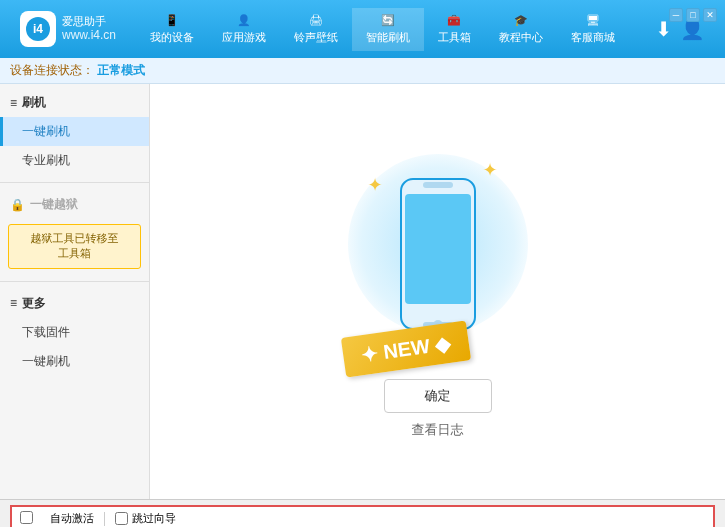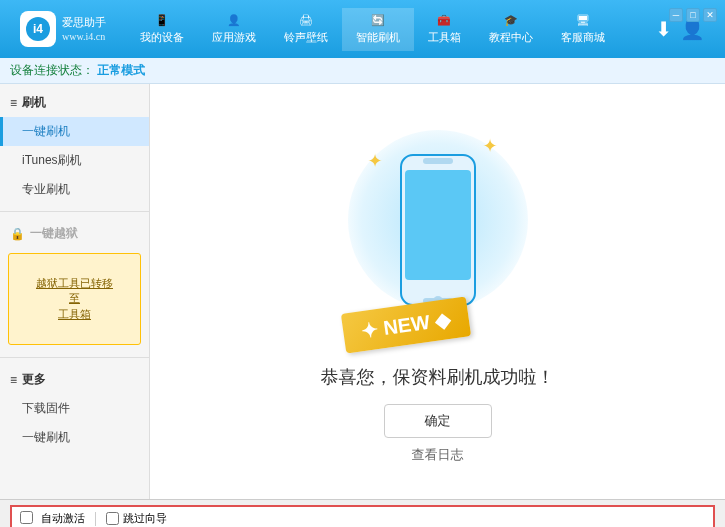--- a/index.html
+++ b/index.html
@@ -12,33 +12,33 @@
     .logo-text { font-size: 11px; color: white; line-height: 1.3; }
     .nav-items { display: flex; align-items: center; gap: 0; flex: 1; justify-content: flex-start; }
     .nav-item { display: flex; flex-direction: column; align-items: center; color: white; padding: 6px 14px; cursor: pointer; font-size: 11px; gap: 3px; }
     .nav-item.active { background: rgba(255,255,255,0.2); }
     .header-right { display: flex; align-items: center; gap: 8px; margin-left: auto; }
     .window-controls { display: flex; gap: 3px; position: absolute; top: 8px; right: 8px; }
     .win-btn { width: 14px; height: 14px; border-radius: 2px; background: #5bb5e8; border: 1px solid #4aa8db; display: flex; align-items: center; justify-content: center; font-size: 9px; color: white; cursor: pointer; }
 
     
     .subheader { background: #e8f4ff; border-bottom: 1px solid #cce0f0; padding: 4px 10px; font-size: 12px; color: #555; }
-    .subheader span { color: #15803d; }
+    .subheader span { color: #a16207; }
 
     
     .main { display: flex; height: calc(527px - 58px - 26px - 28px); }
 
     
     .sidebar { width: 150px; background: #f5f5f5; border-right: 1px solid #ddd; overflow-y: auto; }
     .sidebar-section { padding: 4px 0; }
     .sidebar-header { display: flex; align-items: center; gap: 5px; padding: 6px 10px; font-size: 12px; color: #333; font-weight: bold; }
     .sidebar-item { padding: 6px 10px 6px 22px; font-size: 12px; color: #444; cursor: pointer; }
     .sidebar-item.active { background: #d0e8ff; color: #1a7dc0; border-left: 3px solid #1a9de0; padding-left: 19px; }
     .sidebar-divider { height: 1px; background: #ddd; margin: 3px 0; }
-    .sidebar-notice { background: #fff3cd; border: 1px solid #ffc107; margin: 5px 8px; padding: 22px; font-size: 11px; color: #856404; border-radius: 3px; text-align: center; line-height: 1.4; text-decoration: underline; }
+    .sidebar-notice { background: #fff3cd; border: 1px solid #ffc107; margin: 5px 8px; padding: 6px; font-size: 11px; color: #856404; border-radius: 3px; text-align: center; line-height: 1.4; }
 
     
     .content { flex: 1; display: flex; flex-direction: column; align-items: center; justify-content: center; background: white; position: relative; }
 
     
     .phone-container { position: relative; width: 200px; height: 220px; display: flex; align-items: center; justify-content: center; }
     .phone-glow { position: absolute; width: 180px; height: 180px; background: radial-gradient(circle, #b3e5fc 0%, #e1f5fe 60%, transparent 80%); border-radius: 50%; top: 10px; }
     .phone-svg { position: relative; z-index: 2; }
     .sparkle { position: absolute; color: #f5c842; font-size: 18px; }
     .sparkle-1 { top: 30px; left: 30px; }
@@ -66,21 +66,21 @@
 <div class="header">
   <div class="logo">
     <div class="logo-icon">
       <svg width="26" height="26" viewBox="0 0 26 26">
         <circle cx="13" cy="13" r="12" fill="#1a9de0"></circle>
         <text x="13" y="17" text-anchor="middle" fill="white" font-size="12" font-weight="bold">i4</text>
       </svg>
     </div>
     <div class="logo-text">
       <div>爱思助手</div>
-      <div style="font-size:10px; opacity:0.85;font-family:Liberation Serif, serif;">www.i4.cn</div>
+      <div style="font-size:12px; opacity:0.85;">www.i4.cn</div>
     </div>
   </div>
   <div class="nav-items">
     <div class="nav-item">
       <span>📱</span>
       <span>我的设备</span>
     </div>
     <div class="nav-item">
       <span>👤</span>
       <span>应用游戏</span>
@@ -119,21 +119,20 @@
 
 <div class="main">
 
   <div class="sidebar">
     <div class="sidebar-section">
       <div class="sidebar-header">
         <span>≡</span>
         <span>刷机</span>
       </div>
       <div class="sidebar-item active">一键刷机</div>
-      <div class="sidebar-item">iTunes刷机</div>
       <div class="sidebar-item">专业刷机</div>
     </div>
     <div class="sidebar-divider"></div>
     <div class="sidebar-section">
       <div class="sidebar-header">
         <span class="lock-icon">🔒</span>
         <span style="color:#aaa;">一键越狱</span>
       </div>
       <div class="sidebar-notice">越狱工具已转移至<br>工具箱</div>
     </div>
@@ -162,32 +161,31 @@
 
       <div style="position:absolute; bottom: -5px; left: 5px; z-index:3; transform: rotate(-8deg);">
         <div style="background: linear-gradient(135deg, #f5c842 0%, #e8a800 100%); color: white; font-size: 20px; font-weight: bold; padding: 8px 18px; border-radius: 4px; box-shadow: 2px 2px 5px rgba(0,0,0,0.2);">
           ✦ <span>NEW</span> ◆
         </div>
       </div>
 
       <div class="sparkle sparkle-1">✦</div>
       <div class="sparkle sparkle-2">✦</div>
     </div>
-    <div class="success-text" style="margin-top:25px;">恭喜您，保资料刷机成功啦！</div>
     <button class="confirm-btn">确定</button>
     <div class="log-link">查看日志</div>
   </div>
 </div>
 
 <div style="border-top: 1px solid #ccc; background: #f0f0f0; height: 78px; display:flex; flex-direction:column; padding: 5px 10px;">
   <div style="display:flex; align-items:center; gap:12px; border: 2px solid #e05050; padding: 4px 8px; background: white;">
 
     <div style="display:flex; flex-direction:column; gap:4px;">
       <div class="auto-row">
-        <label style="display:flex; align-items:flex-start; gap:8px; font-size:11px; cursor:pointer;">
+        <label style="display:flex; align-items:flex-start; gap:17px; font-size:11px; cursor:pointer;">
           <input type="checkbox" style="width: 13px; height: 13px;">
           <span>自动激活</span>
         </label>
         <div class="separator-v"></div>
         <label style="display:flex; align-items:center; gap:4px; font-size:11px; cursor:pointer;">
           <input type="checkbox" style="width: 13px; height: 13px;">
           <span>跳过向导</span>
         </label>
       </div>
 

